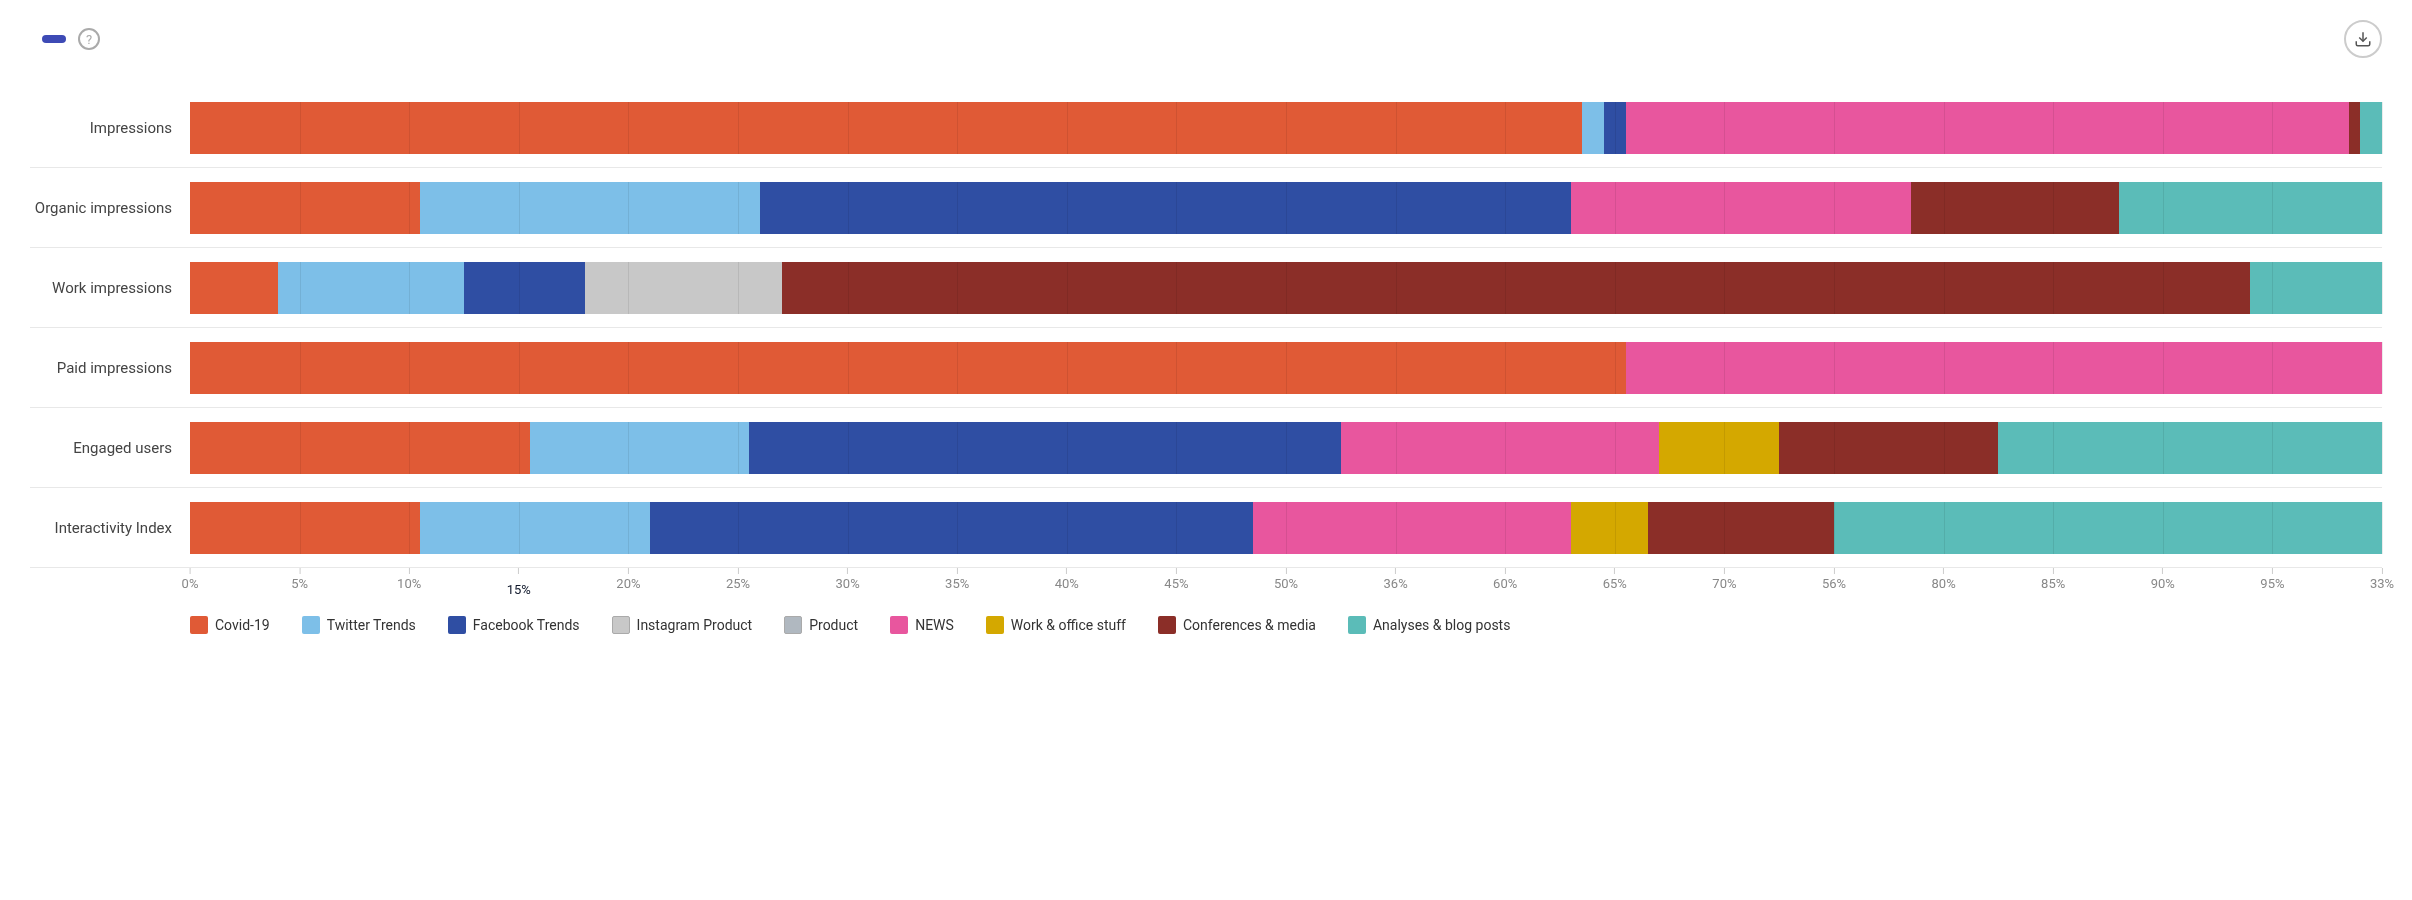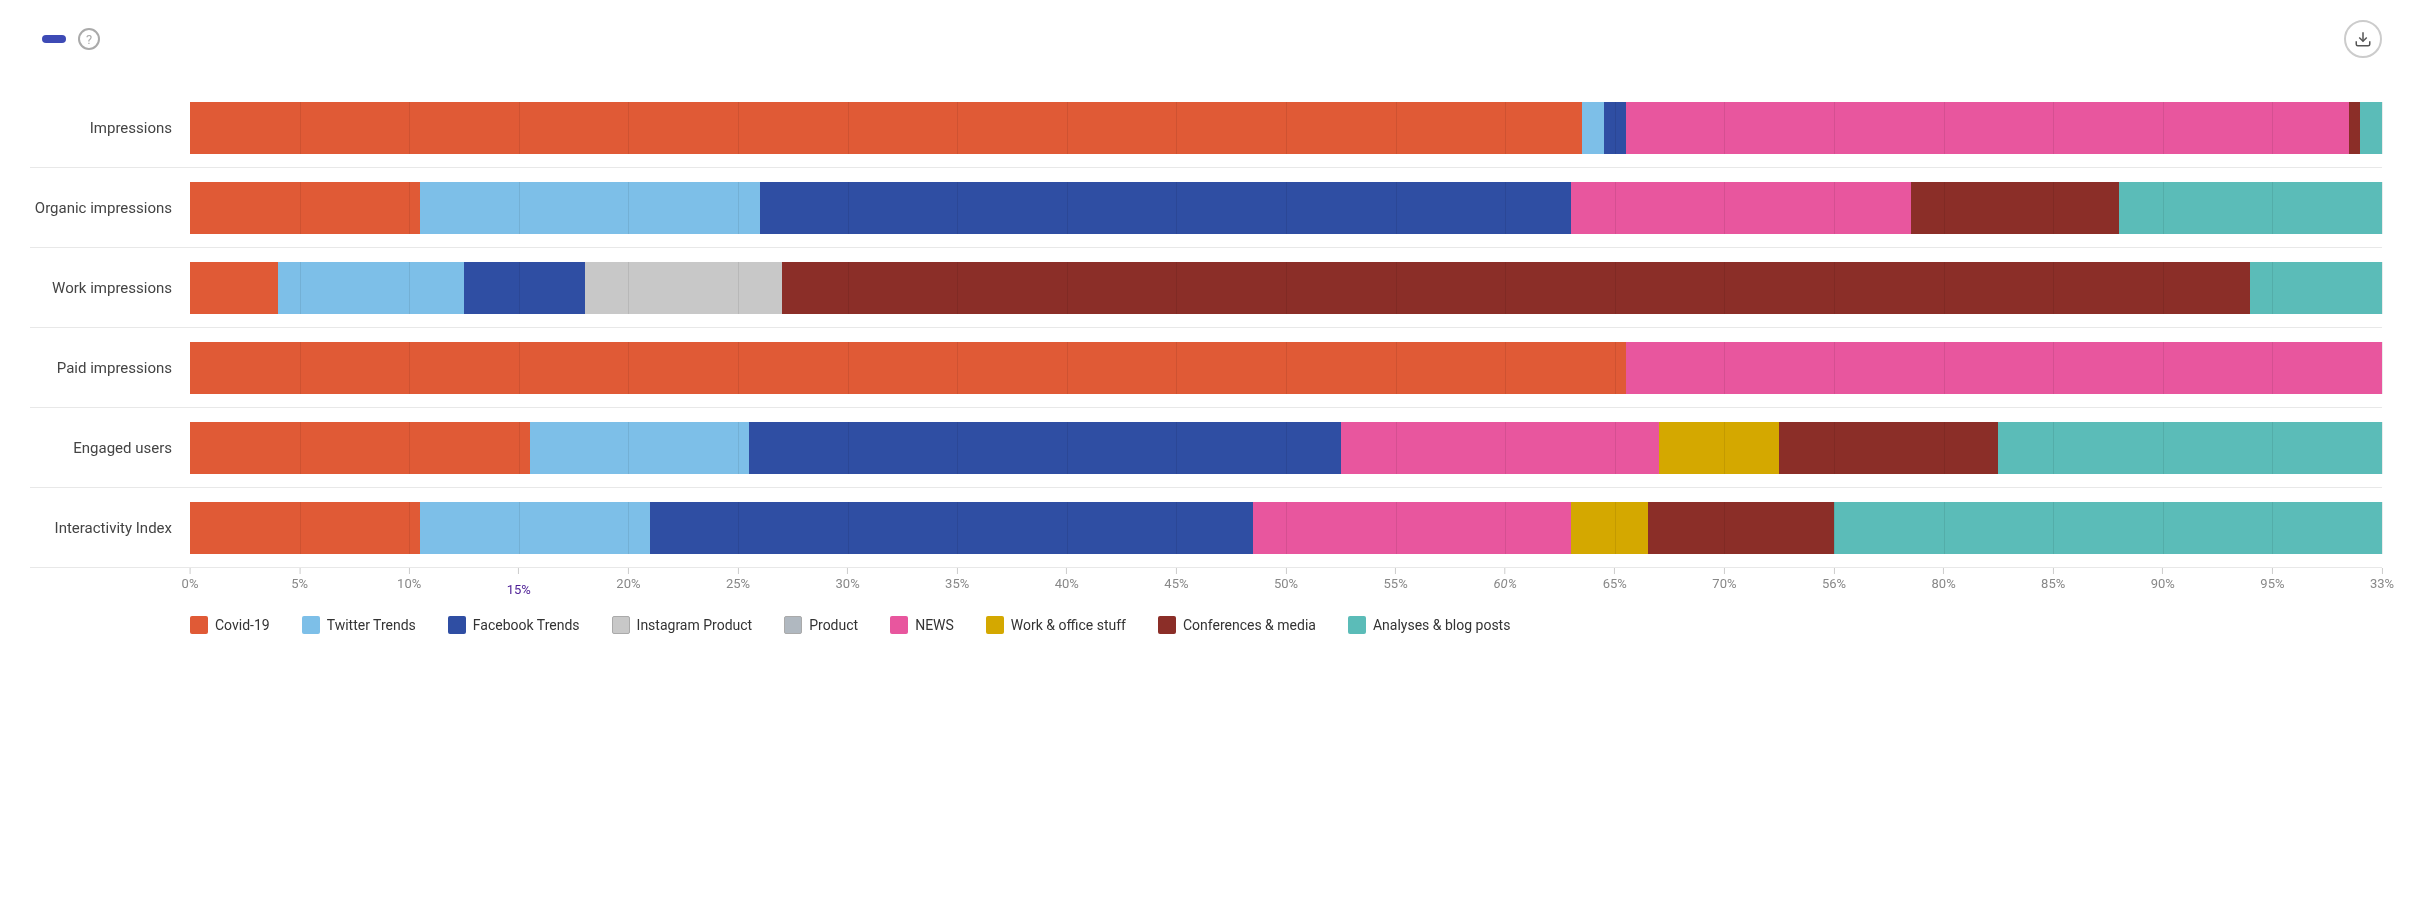--- a/index.html
+++ b/index.html
@@ -366,21 +366,21 @@
       <span>0%</span>
     </div>
     <div class="x-tick" style="left: 5%; position: absolute; transform: translateX(-50%); display: flex; flex-direction: column; align-items: center; font-size: 13px; color: rgb(136, 136, 136);">
       <div class="x-tick-line" style="width: 1px; height: 6px; background: rgb(204, 204, 204);"></div>
       <span>5%</span>
     </div>
     <div class="x-tick" style="left: 10%; position: absolute; transform: translateX(-50%); display: flex; flex-direction: column; align-items: center; font-size: 13px; color: rgb(136, 136, 136);">
       <div class="x-tick-line" style="width: 1px; height: 6px; background: rgb(204, 204, 204);"></div>
       <span>10%</span>
     </div>
-    <div class="x-tick" style="left: 15%; position: absolute; transform: translateX(-50%); display: flex; flex-direction: column; align-items: center; font-size: 13px; color: #4c1d95; gap: 8px;">
+    <div class="x-tick" style="left: 15%; position: absolute; transform: translateX(-50%); display: flex; flex-direction: column; align-items: center; font-size: 13px; color: #0f172a; gap: 8px;">
       <div class="x-tick-line" style="width: 1px; height: 6px; background: rgb(204, 204, 204);"></div>
       <span>15%</span>
     </div>
     <div class="x-tick" style="left: 20%; position: absolute; transform: translateX(-50%); display: flex; flex-direction: column; align-items: center; font-size: 13px; color: rgb(136, 136, 136);">
       <div class="x-tick-line" style="width: 1px; height: 6px; background: rgb(204, 204, 204);"></div>
       <span>20%</span>
     </div>
     <div class="x-tick" style="left: 25%; position: absolute; transform: translateX(-50%); display: flex; flex-direction: column; align-items: center; font-size: 13px; color: rgb(136, 136, 136);">
       <div class="x-tick-line" style="width: 1px; height: 6px; background: rgb(204, 204, 204);"></div>
       <span>25%</span>
@@ -400,23 +400,23 @@
     <div class="x-tick" style="left: 45%; position: absolute; transform: translateX(-50%); display: flex; flex-direction: column; align-items: center; font-size: 13px; color: rgb(136, 136, 136);">
       <div class="x-tick-line" style="width: 1px; height: 6px; background: rgb(204, 204, 204);"></div>
       <span>45%</span>
     </div>
     <div class="x-tick" style="left: 50%; position: absolute; transform: translateX(-50%); display: flex; flex-direction: column; align-items: center; font-size: 13px; color: rgb(136, 136, 136);">
       <div class="x-tick-line" style="width: 1px; height: 6px; background: rgb(204, 204, 204);"></div>
       <span>50%</span>
     </div>
     <div class="x-tick" style="left: 55%; position: absolute; transform: translateX(-50%); display: flex; flex-direction: column; align-items: center; font-size: 13px; color: rgb(136, 136, 136);">
       <div class="x-tick-line" style="width: 1px; height: 6px; background: rgb(204, 204, 204);"></div>
-      <span>55%</span>
-    </div>
-    <div class="x-tick" style="left: 60%; position: absolute; transform: translateX(-50%); display: flex; flex-direction: column; align-items: center; font-size: 13px; color: rgb(136, 136, 136); font-style: italic;">
+      <span>36%</span>
+    </div>
+    <div class="x-tick" style="left: 60%; position: absolute; transform: translateX(-50%); display: flex; flex-direction: column; align-items: center; font-size: 13px; color: rgb(136, 136, 136);">
       <div class="x-tick-line" style="width: 1px; height: 6px; background: rgb(204, 204, 204);"></div>
       <span>60%</span>
     </div>
     <div class="x-tick" style="left: 65%; position: absolute; transform: translateX(-50%); display: flex; flex-direction: column; align-items: center; font-size: 13px; color: rgb(136, 136, 136);">
       <div class="x-tick-line" style="width: 1px; height: 6px; background: rgb(204, 204, 204);"></div>
       <span>65%</span>
     </div>
     <div class="x-tick" style="left: 70%; position: absolute; transform: translateX(-50%); display: flex; flex-direction: column; align-items: center; font-size: 13px; color: rgb(136, 136, 136);">
       <div class="x-tick-line" style="width: 1px; height: 6px; background: rgb(204, 204, 204);"></div>
       <span>70%</span>

